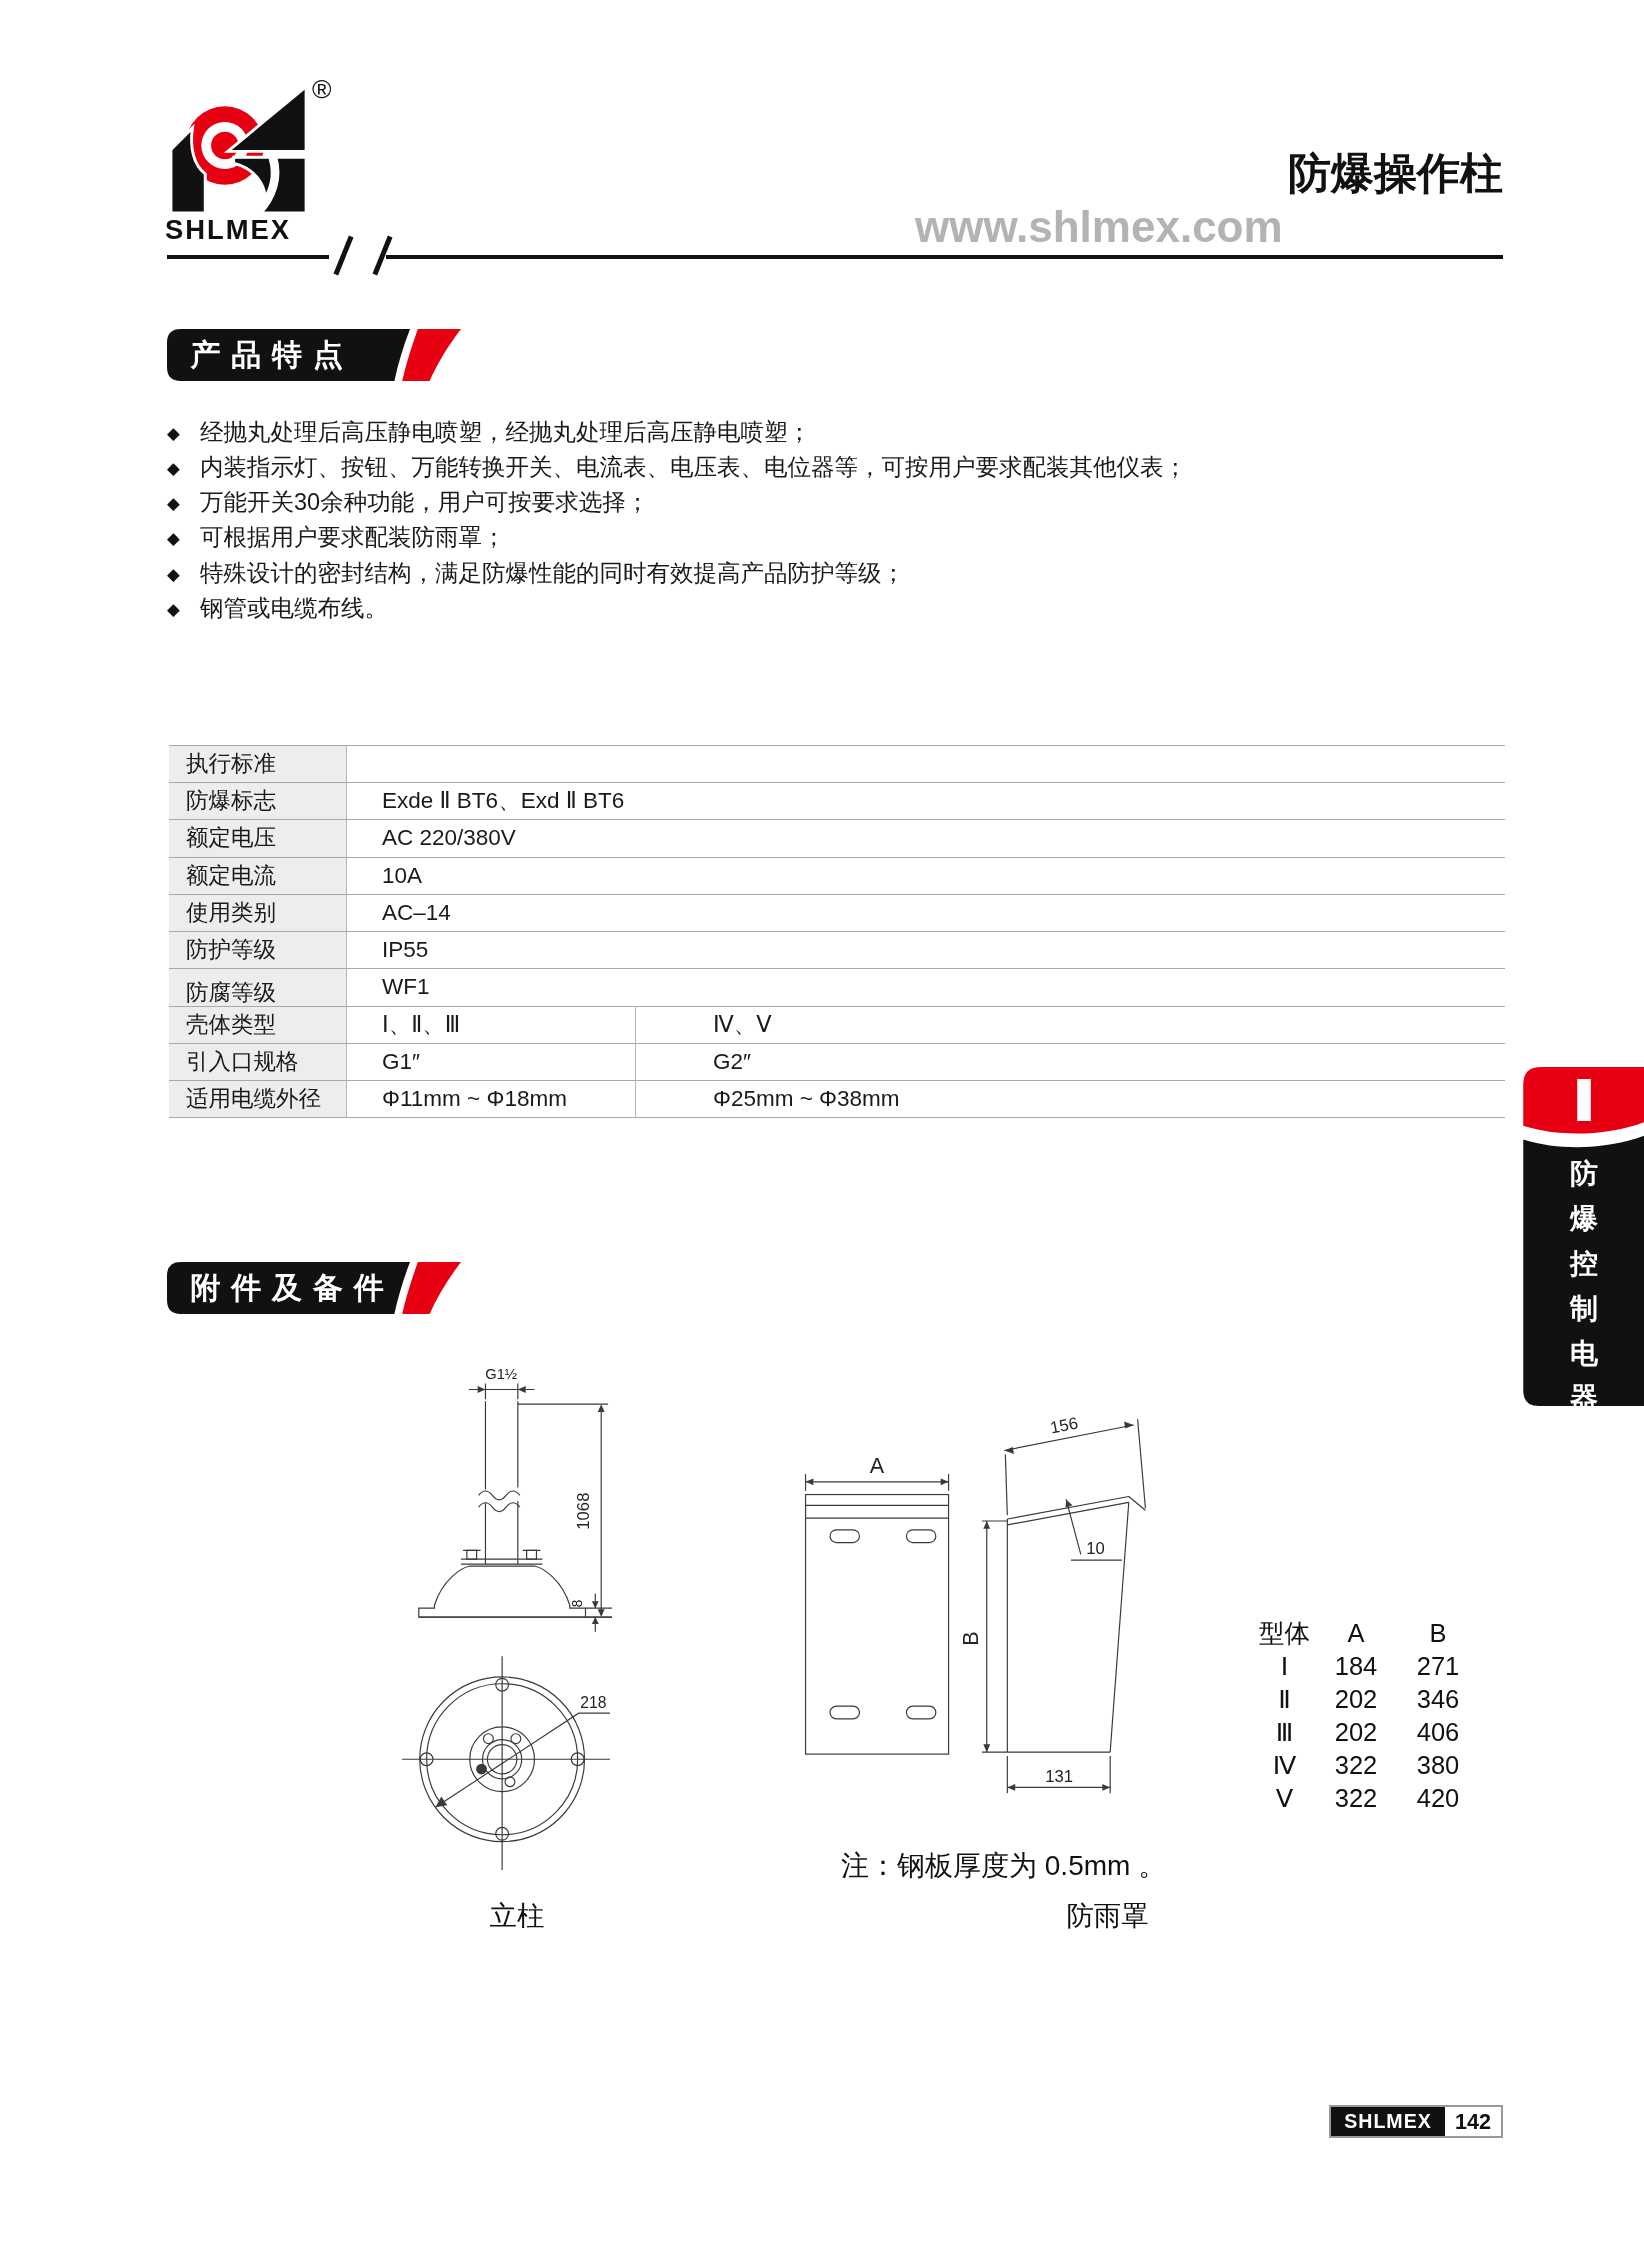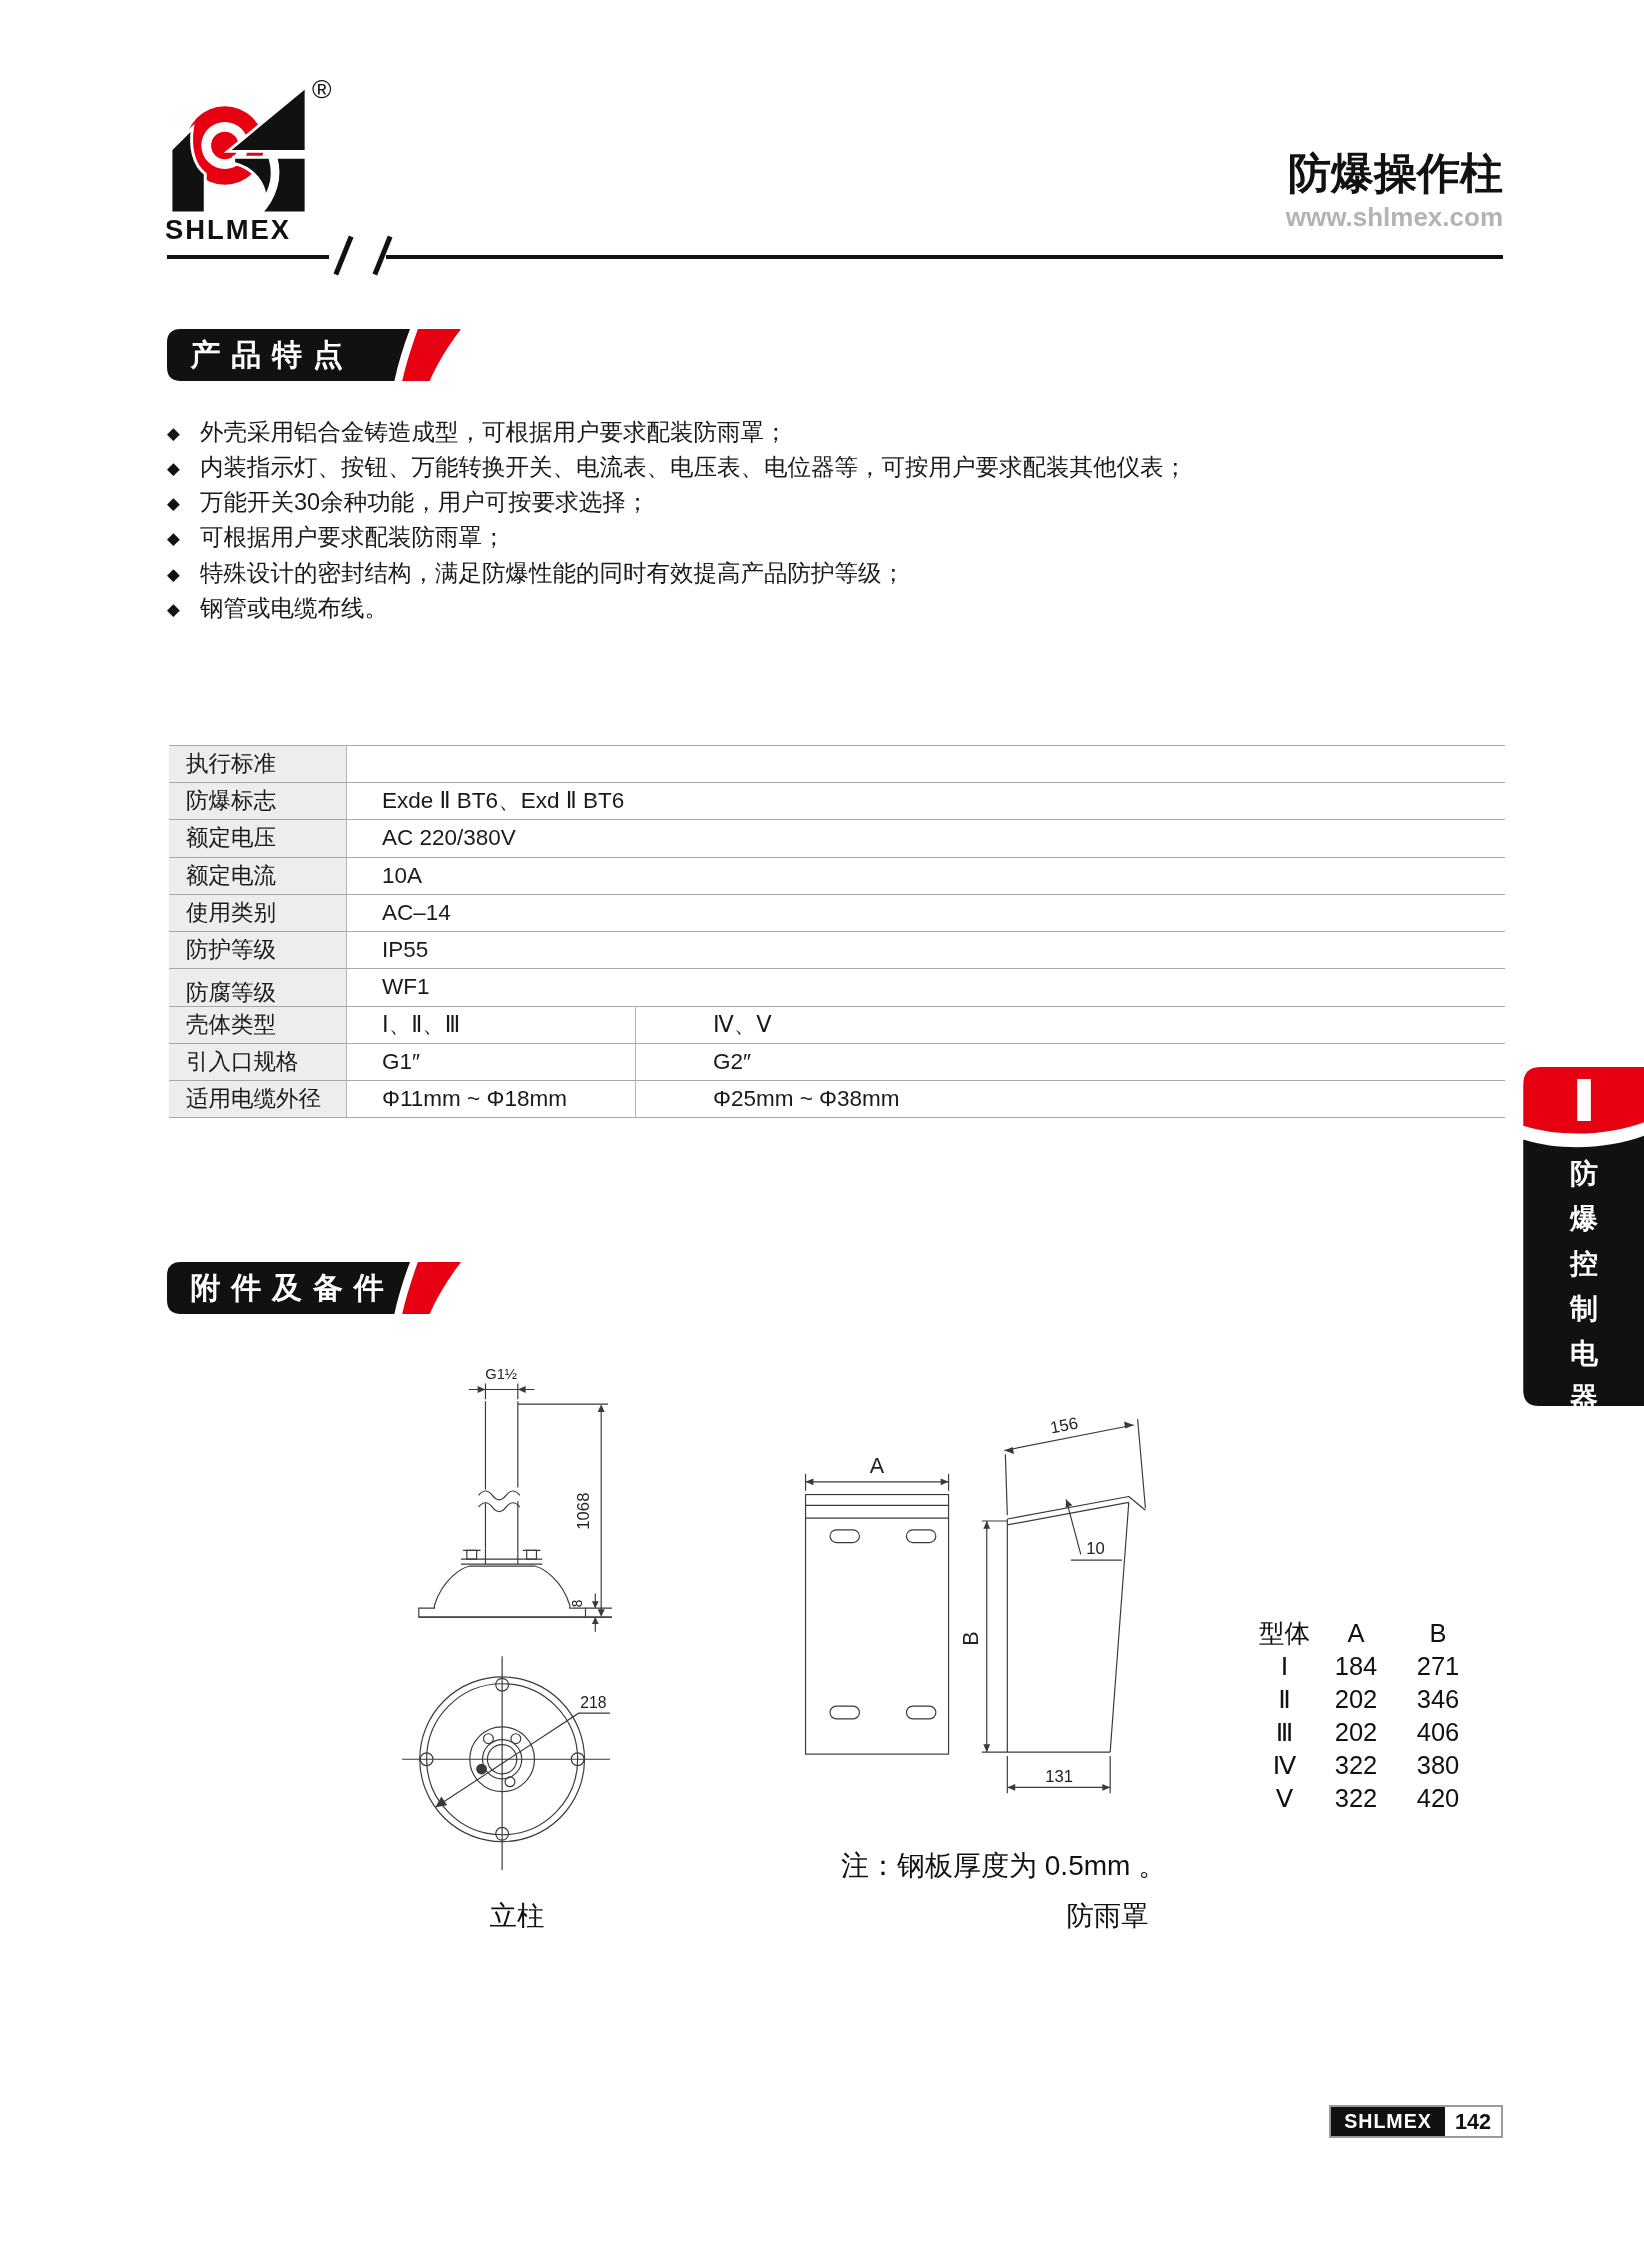--- a/index.html
+++ b/index.html
@@ -4,21 +4,21 @@
 <style>
   html,body{margin:0;padding:0;background:#888;}
   #page{position:relative;width:1645px;height:2247px;background:#ffffff;overflow:hidden;
         font-family:"Liberation Sans","DejaVu Sans",sans-serif;color:#111;}
   .abs{position:absolute;}
   
   .brand-word{left:165px;top:214px;width:157px;font-size:27.4px;font-weight:900;letter-spacing:2px;color:#111;}
   .reg{left:312px;top:74px;font-size:26.5px;color:#111;}
   .series{right:142px;top:82px;font-size:53px;font-weight:800;color:#e60012;text-align:right;width:588px;}
   .product{right:142px;top:145px;font-size:43px;font-weight:800;color:#111;text-align:right;width:588px;}
-  .website{right:142px;top:202px;font-size:26px;font-weight:700;color:#b3b3b3;text-align:right;width:588px;}
+  .website{right:142px;top:202px;font-size:44px;font-weight:700;color:#b3b3b3;width:588px;}
   .hrule{left:167px;top:255px;width:1336px;height:3.9px;background:#111;}
   .hrule-gap{left:329px;top:249px;width:57px;height:15.7px;background:#fff;}
   .slash{width:4.9px;height:41px;background:#111;transform:rotate(22deg);}
   
   .banner{width:294px;height:52px;}
   .banner .banner-label{position:absolute;left:23.5px;top:0;height:60px;line-height:52px;
       color:#fff;font-size:30px;font-weight:700;letter-spacing:10.8px;white-space:nowrap;}
   
   .bullet{left:167px;width:1225px;height:29px;line-height:29px;font-size:23.5px;color:#1a1a1a;white-space:nowrap;}
   .bmark{display:inline-block;width:33px;font-size:16.7px;vertical-align:1px;color:#111;}
@@ -75,21 +75,21 @@
   <div class="abs slash" style="left:380px;top:235px;"></div>
 
   <div class="abs banner" style="left:167px;top:329px;">
     <svg width="294" height="52" viewBox="0 0 300 53">
       <path d="M14,0 H248 C241,18 236,35 232,53 H14 Q0,53 0,39 V14 Q0,0 14,0 Z" fill="#111"></path>
       <path d="M256,0 H300 C287,17 276,35 268,53 H240 C244,35 250,17 256,0 Z" fill="#e60012"></path>
     </svg>
     <div class="banner-label">产品特点</div>
   </div>
 
-  <div class="abs bullet" style="top:418px;"><span class="bmark">◆</span><span>外壳采用铝合金铸造成型，可根据用户要求配装防雨罩；</span></div>
+  <div class="abs bullet" style="top:418px;"><span class="bmark">◆</span><span>经抛丸处理后高压静电喷塑，经抛丸处理后高压静电喷塑；</span></div>
   <div class="abs bullet" style="top:453px;"><span class="bmark">◆</span><span>内装指示灯、按钮、万能转换开关、电流表、电压表、电位器等，可按用户要求配装其他仪表；</span></div>
   <div class="abs bullet" style="top:488px;"><span class="bmark">◆</span><span>万能开关30余种功能，用户可按要求选择；</span></div>
   <div class="abs bullet" style="top:523px;"><span class="bmark">◆</span><span>可根据用户要求配装防雨罩；</span></div>
   <div class="abs bullet" style="top:559px;"><span class="bmark">◆</span><span>特殊设计的密封结构，满足防爆性能的同时有效提高产品防护等级；</span></div>
   <div class="abs bullet" style="top:594px;"><span class="bmark">◆</span><span>钢管或电缆布线。</span></div>
 
 
   <div class="abs spec-bg"></div>
   <div class="abs hline" style="top:745px;"></div>
   <div class="abs hline" style="top:782px;"></div>

